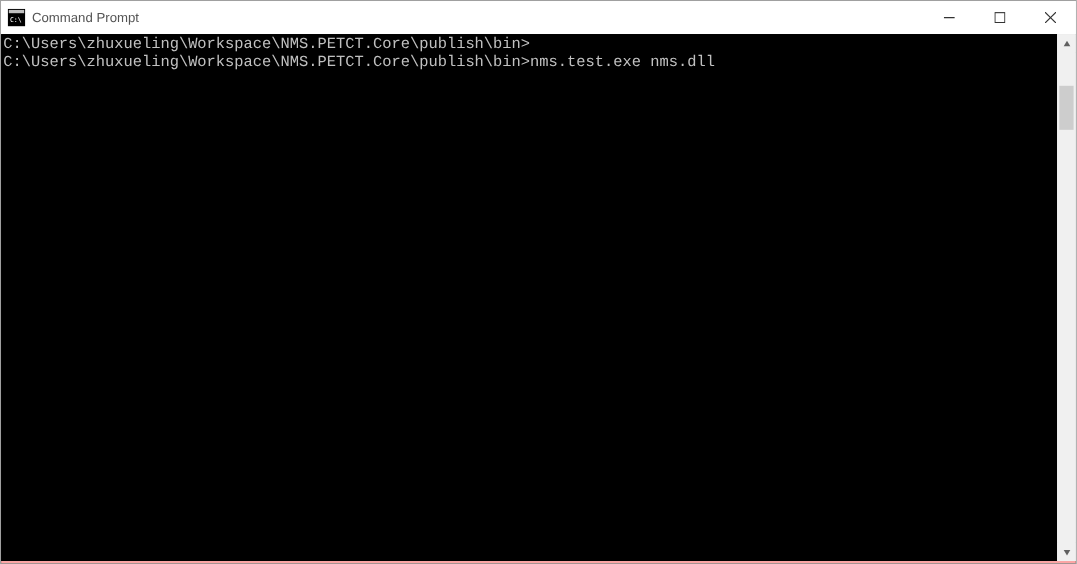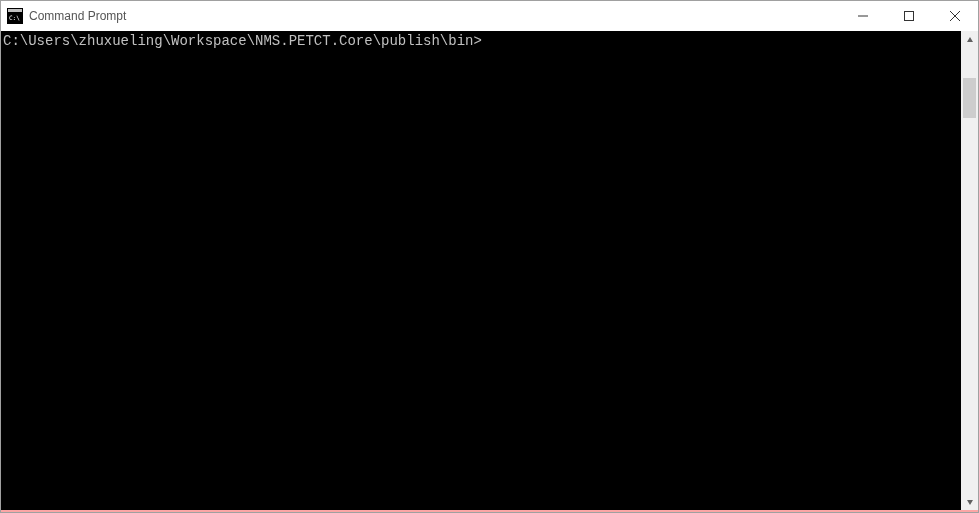--- a/index.html
+++ b/index.html
@@ -125,21 +125,21 @@
       <button class="win-btn close">
         <svg viewBox="0 0 10 10">
             <line x1="0" y1="0" x2="10" y2="10"></line>
             <line x1="10" y1="0" x2="0" y2="10"></line>
           </svg>
       </button>
     </div>
   </div>
 
   <div class="terminal-area">
-    <div class="terminal"><span class="line"><span>C:\Users\zhuxueling\Workspace\NMS.PETCT.Core\publish\bin&gt;</span><span></span></span></div>
+    <div class="terminal"><span class="line"><span>C:\Users\zhuxueling\Workspace\NMS.PETCT.Core\publish\bin&gt;</span><span></span></span><span class="line"><span>C:\Users\zhuxueling\Workspace\NMS.PETCT.Core\publish\bin&gt;</span><span>nms.test.exe nms.dll</span></span></div>
 
     <div class="vscroll">
       <div class="sbtn">
         <svg viewBox="0 0 8 8">
             <polygon points="4,1 7,6 1,6"></polygon>
           </svg>
       </div>
       <div class="strack">
         <div class="sthumb"></div>
       </div>

